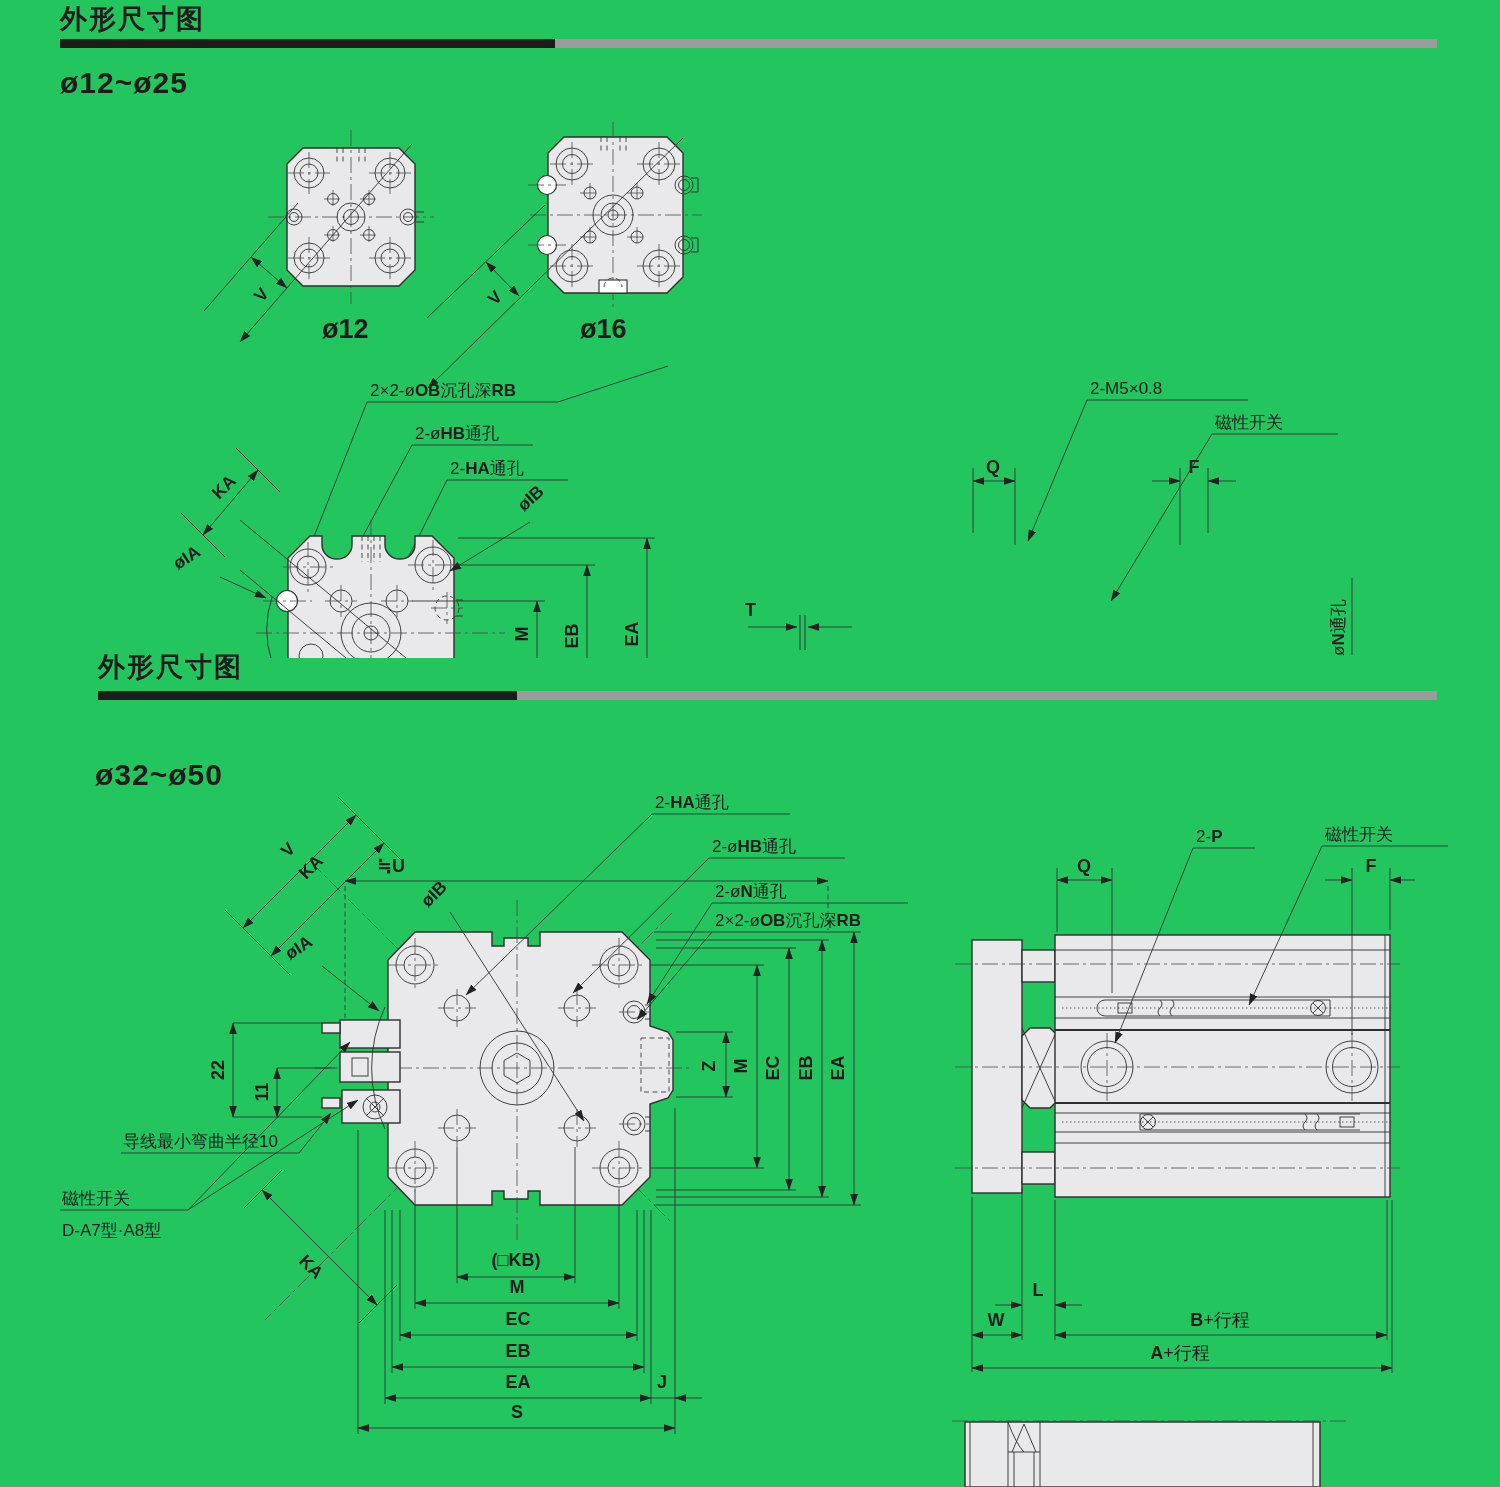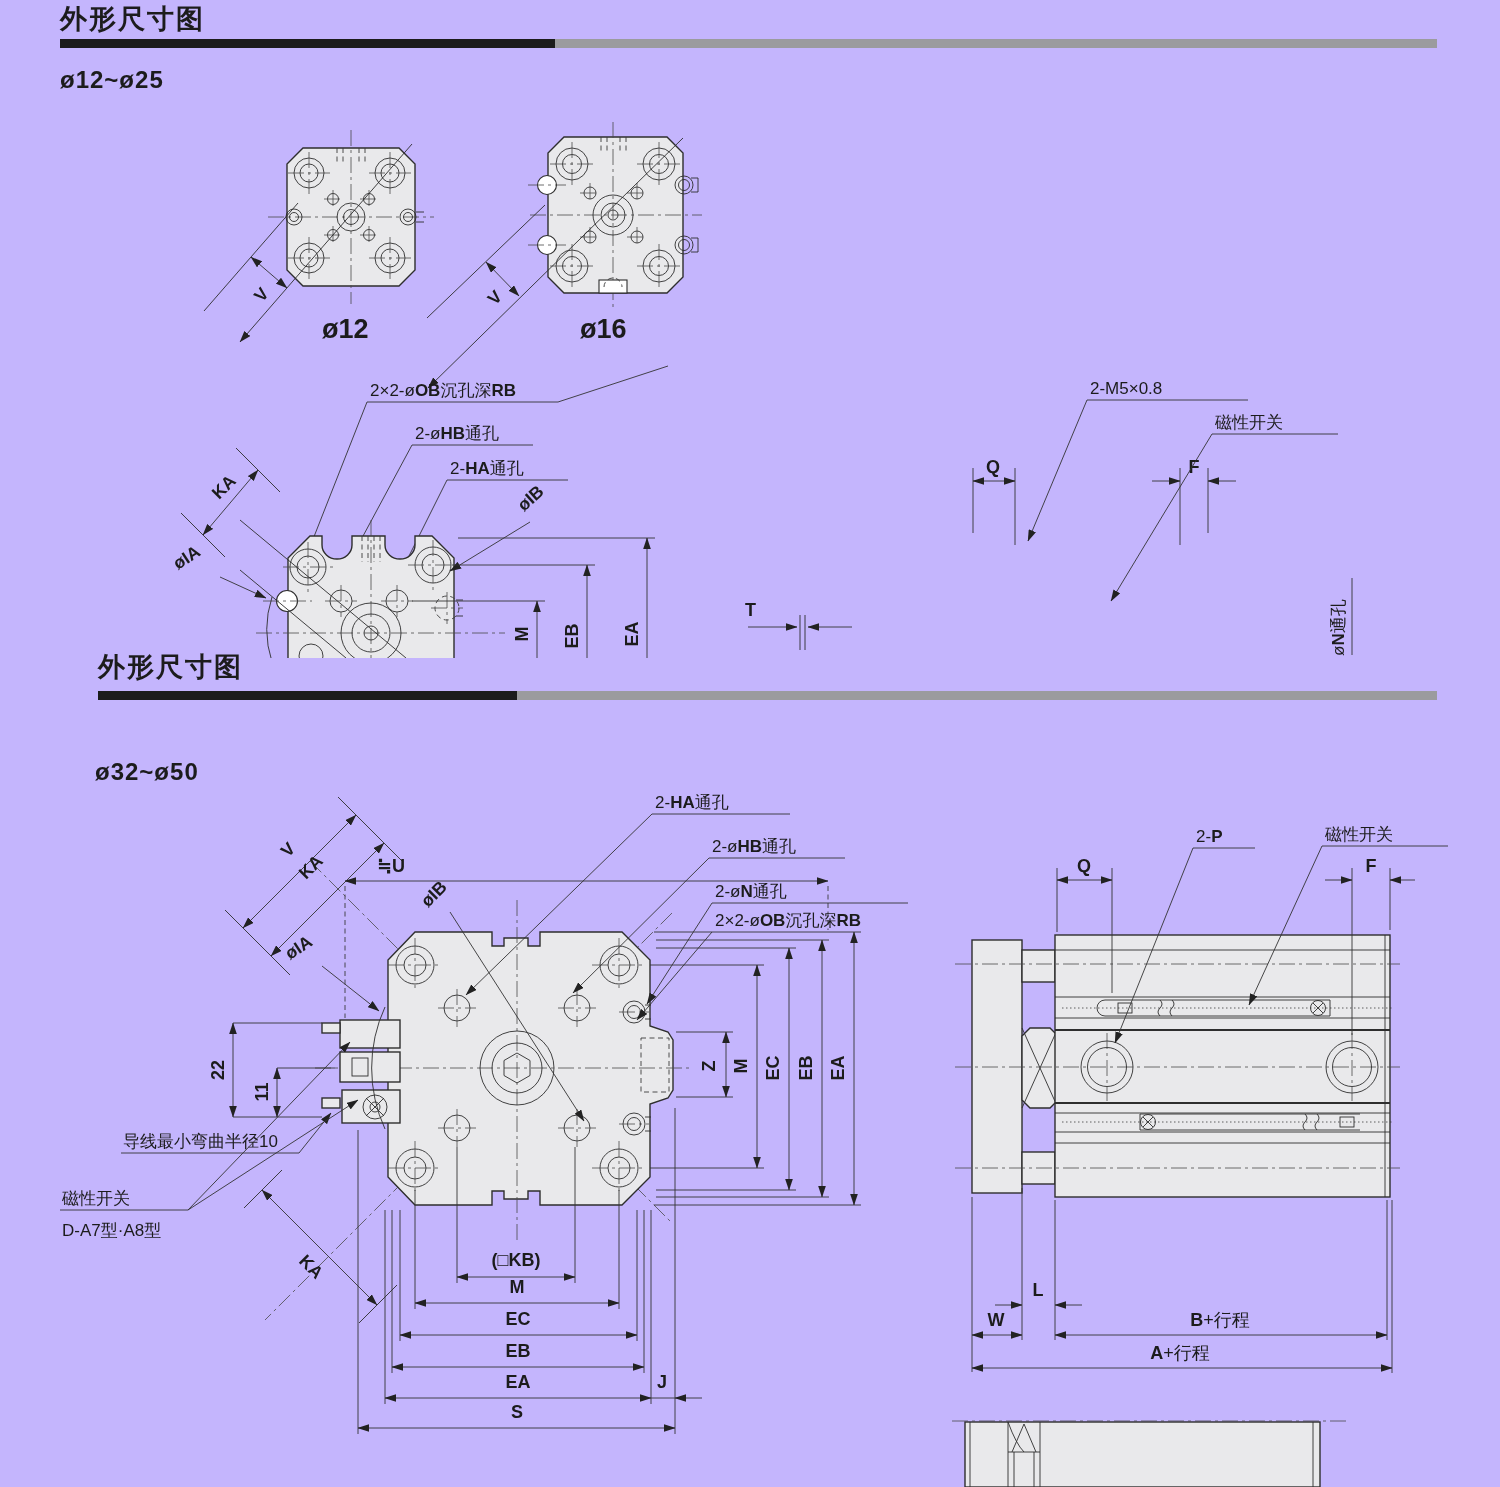--- a/index.html
+++ b/index.html
@@ -1,23 +1,23 @@
 <!DOCTYPE html>
 <html><head>
 <meta charset="utf-8">
 <style>
   html,body{margin:0;padding:0;background:#fff;}
-  #page{position:relative;width:1500px;height:1487px;background:#c4b5fd;overflow:hidden;
+  #page{position:relative;width:1500px;height:1487px;background:#22c55e;overflow:hidden;
         font-family:"Liberation Sans","DejaVu Sans",sans-serif;color:#1c1c1c;}
   .hdr{position:absolute;z-index:5;}
   .hdr .ttl{font-size:27px;font-weight:bold;letter-spacing:2px;line-height:1;}
   .bar{position:absolute;z-index:5;height:9px;}
   .bar .bk{position:absolute;left:0;top:0;height:9px;background:#1c1c1c;}
   .bar .gy{position:absolute;top:0;height:9px;background:#9b9b9e;}
-  .sub{position:absolute;z-index:5;font-size:24px;font-weight:bold;letter-spacing:1px;}
+  .sub{position:absolute;z-index:5;font-size:30px;font-weight:bold;letter-spacing:1px;}
   svg{position:absolute;left:0;top:0;z-index:1;}
   .o{fill:#e9e9eb;stroke:#2e2e2e;stroke-width:1.4;}
   .s{fill:none;stroke:#2e2e2e;stroke-width:1.4;}
   .t{fill:none;stroke:#2e2e2e;stroke-width:0.9;}
   .w{fill:#ffffff;stroke:#2e2e2e;stroke-width:1.1;}
   .cl{fill:none;stroke:#4a4a4a;stroke-width:0.8;stroke-dasharray:16 4 3 4;}
   .hd{fill:none;stroke:#3a3a3a;stroke-width:0.9;stroke-dasharray:5 3.5;}
   .dt{fill:none;stroke:#3a3a3a;stroke-width:0.8;stroke-dasharray:1.5 2.5;}
   .dm{fill:none;stroke:#333;stroke-width:0.9;}
   .hv{stroke-width:2.2;}

